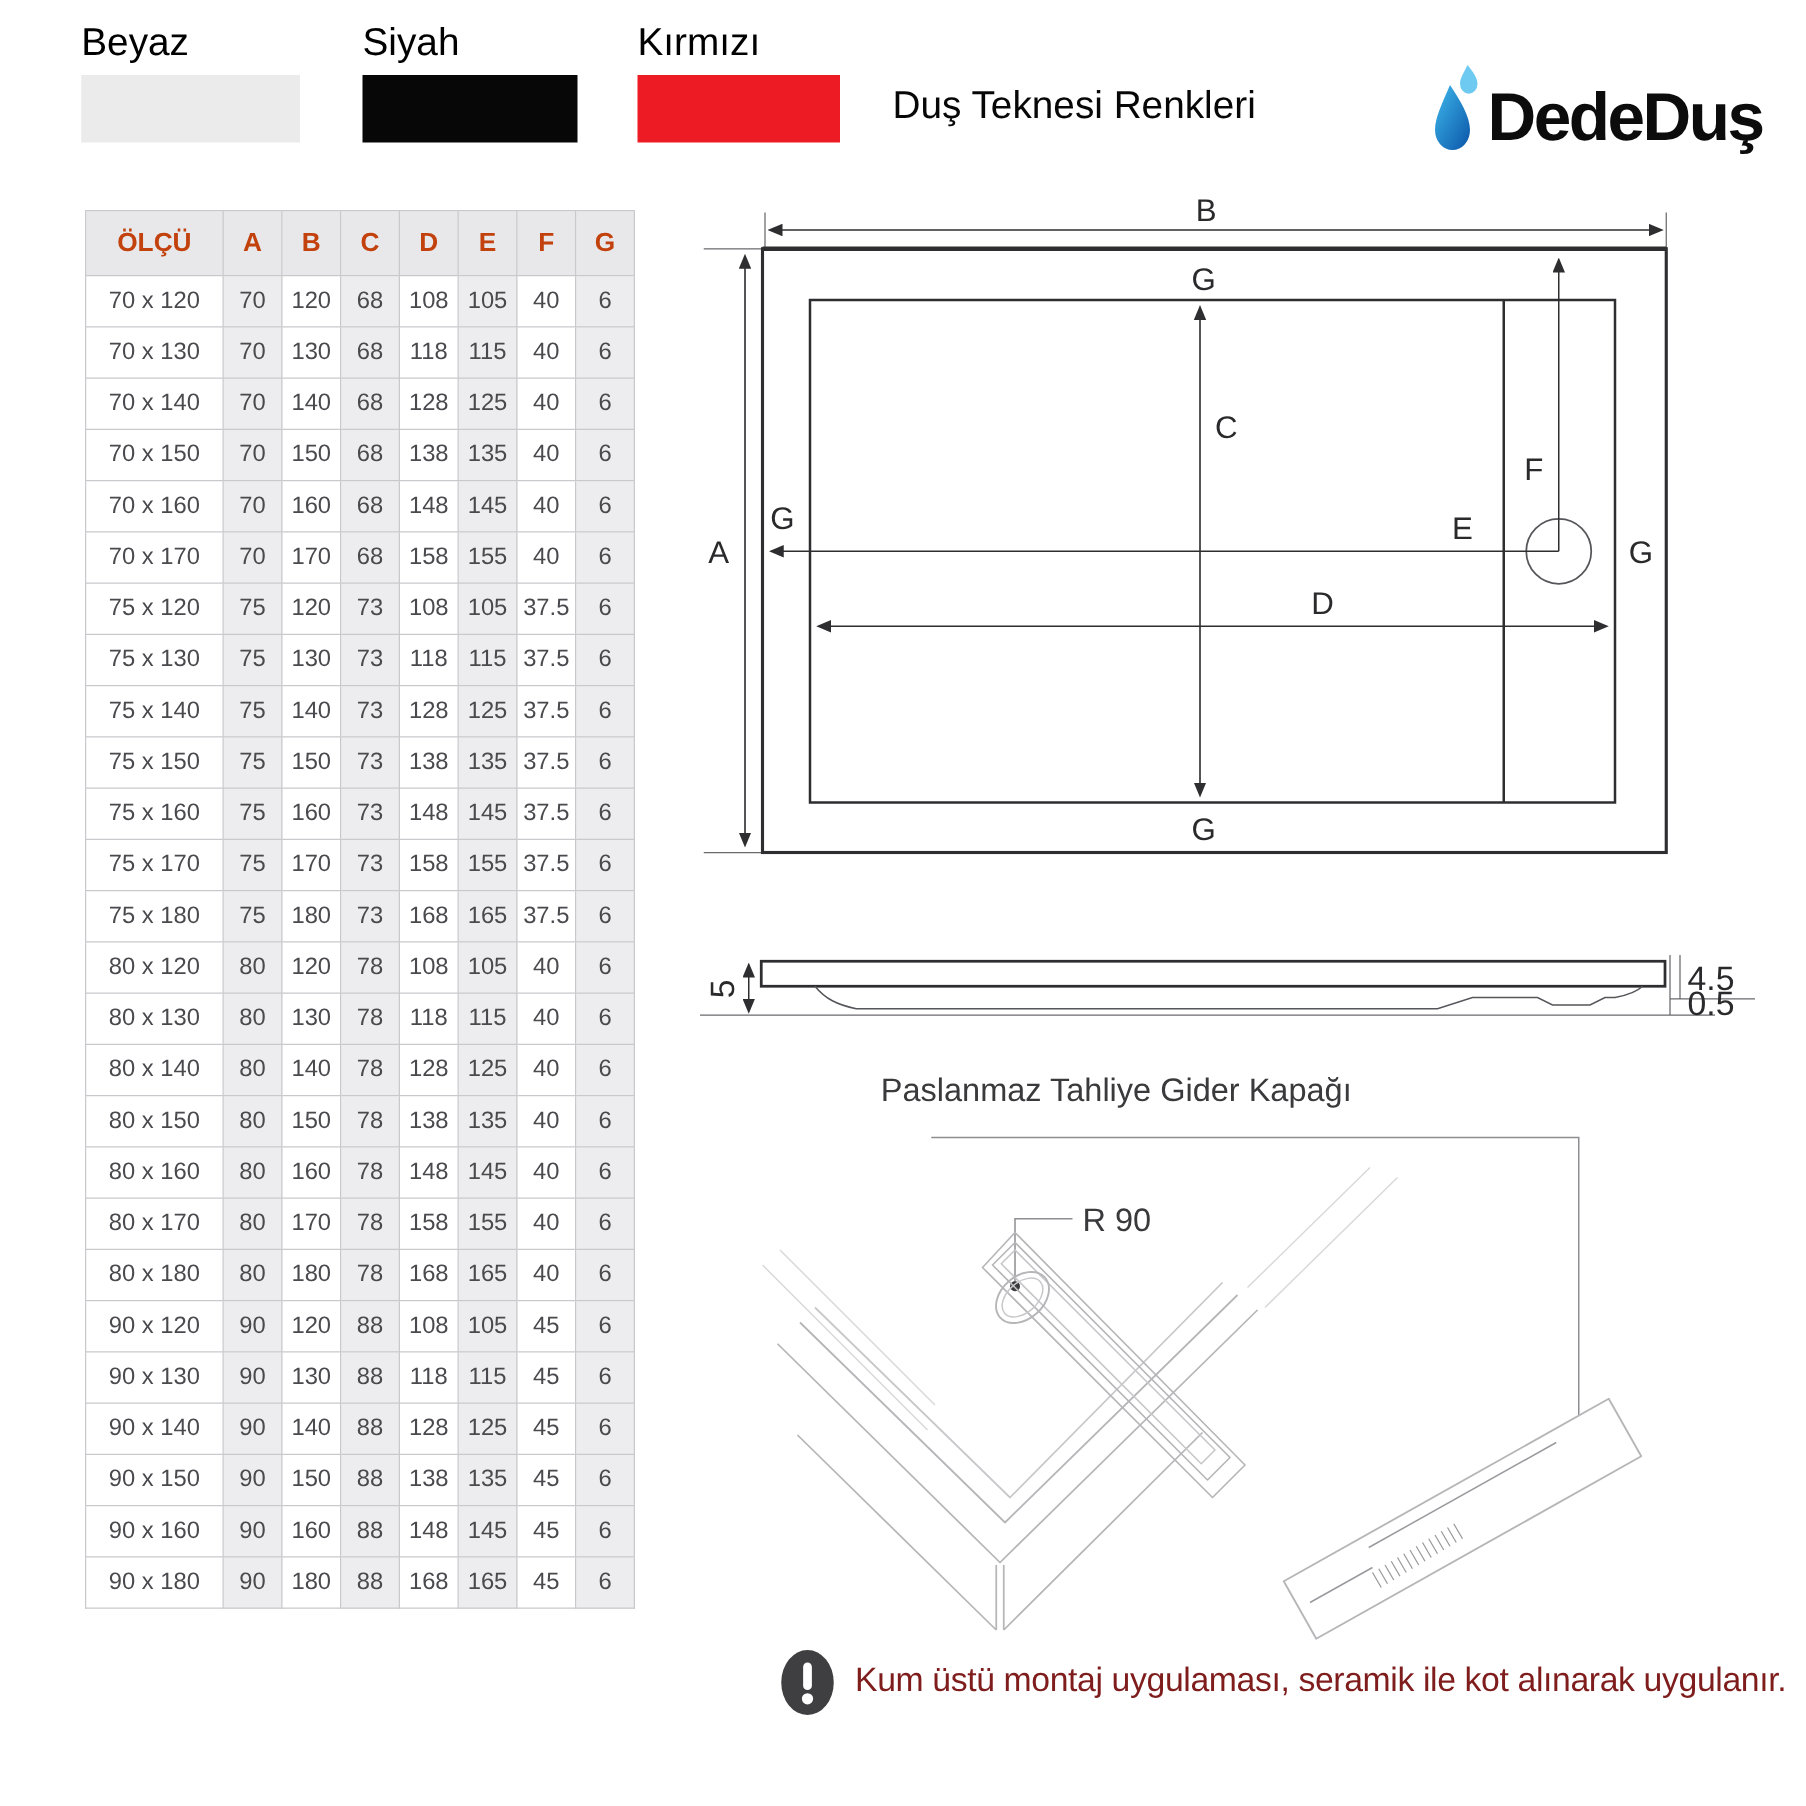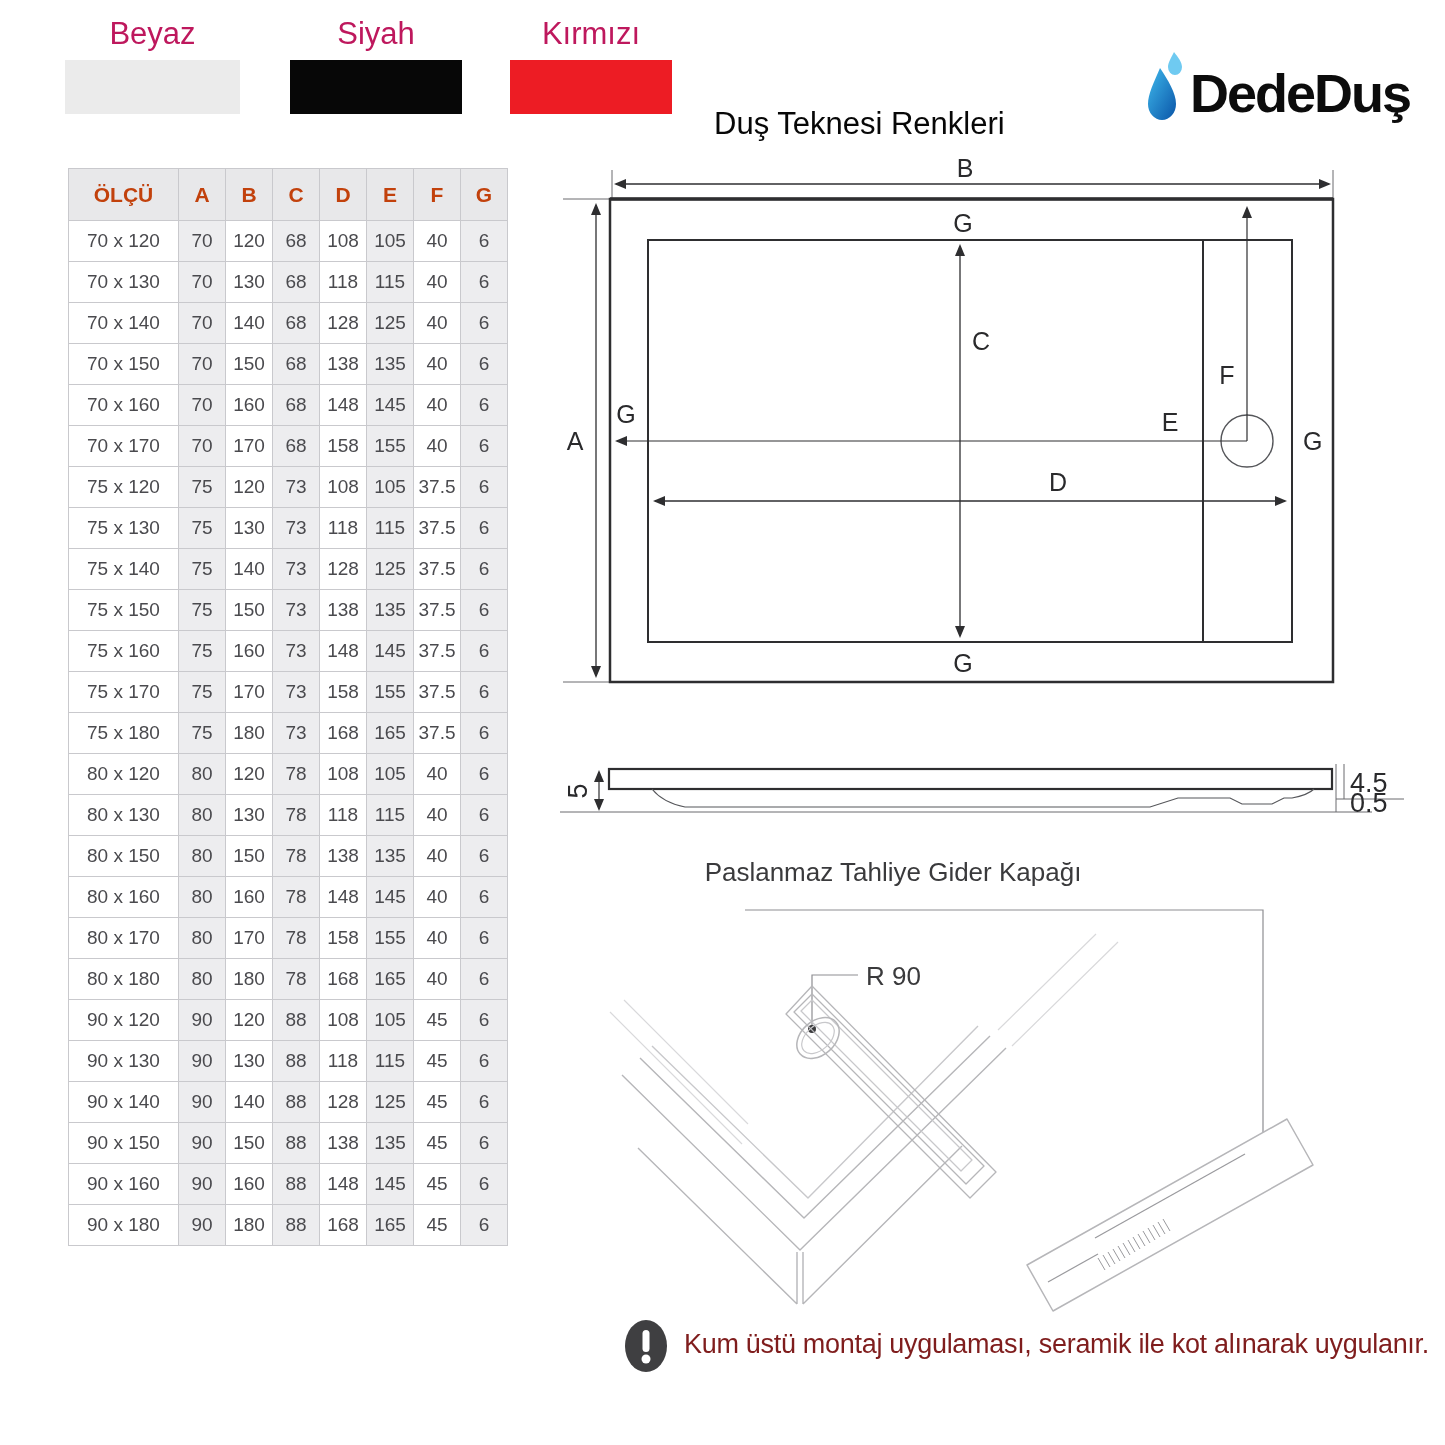--- a/index.html
+++ b/index.html
@@ -1,27 +1,27 @@
 <!DOCTYPE html>
 <html><head>
 <meta charset="utf-8">
 <style>
   html,body{margin:0;padding:0;background:#fff;}
   .page{position:relative;width:1445px;height:1445px;background:#ffffff;overflow:hidden;
         font-family:"Liberation Sans",sans-serif;}
 
   
   .swatch-group{position:absolute;top:14px;}
-  .swatch-label{display:block;text-align:center;font-size:31px;font-weight:500;color:#be185d;height:46px;line-height:40px;}
+  .swatch-label{display:block;text-align:left;font-size:31px;font-weight:500;color:#000000;height:46px;line-height:40px;}
   .swatch-rect{display:block;height:54px;width:100%;}
   .sw1{left:65px;width:175px;}
   .sw2{left:290px;width:172px;}
   .sw3{left:510px;width:162px;}
 
-  .page-title{position:absolute;left:714px;top:66px;font-size:31px;font-weight:500;color:#070707;white-space:nowrap;margin-top:40px;}
+  .page-title{position:absolute;left:714px;top:66px;font-size:31px;font-weight:500;color:#070707;white-space:nowrap;}
 
   .brand-logo{position:absolute;left:1140px;top:44px;width:300px;height:90px;}
 
   
   .size-table{position:absolute;left:68px;top:168px;border-collapse:collapse;table-layout:fixed;}
   .size-table col.c-olcu{width:110px;}
   .size-table col.c-val{width:47px;}
   .size-table th,.size-table td{border:1px solid #c9c9cd;text-align:center;padding:0;white-space:nowrap;}
   .size-table th{height:51px;background:#e8e8ea;font-size:21px;font-weight:700;color:#c2410c;}
   .size-table td{height:40px;font-size:19px;color:#4a4a4e;background:#ffffff;}
@@ -239,20 +239,30 @@
           <td>80 x 130</td>
           <td>80</td>
           <td>130</td>
           <td>78</td>
           <td>118</td>
           <td>115</td>
           <td>40</td>
           <td>6</td>
         </tr>
         <tr>
+          <td>80 x 140</td>
+          <td>80</td>
+          <td>140</td>
+          <td>78</td>
+          <td>128</td>
+          <td>125</td>
+          <td>40</td>
+          <td>6</td>
+        </tr>
+        <tr>
           <td>80 x 150</td>
           <td>80</td>
           <td>150</td>
           <td>78</td>
           <td>138</td>
           <td>135</td>
           <td>40</td>
           <td>6</td>
         </tr>
         <tr>

